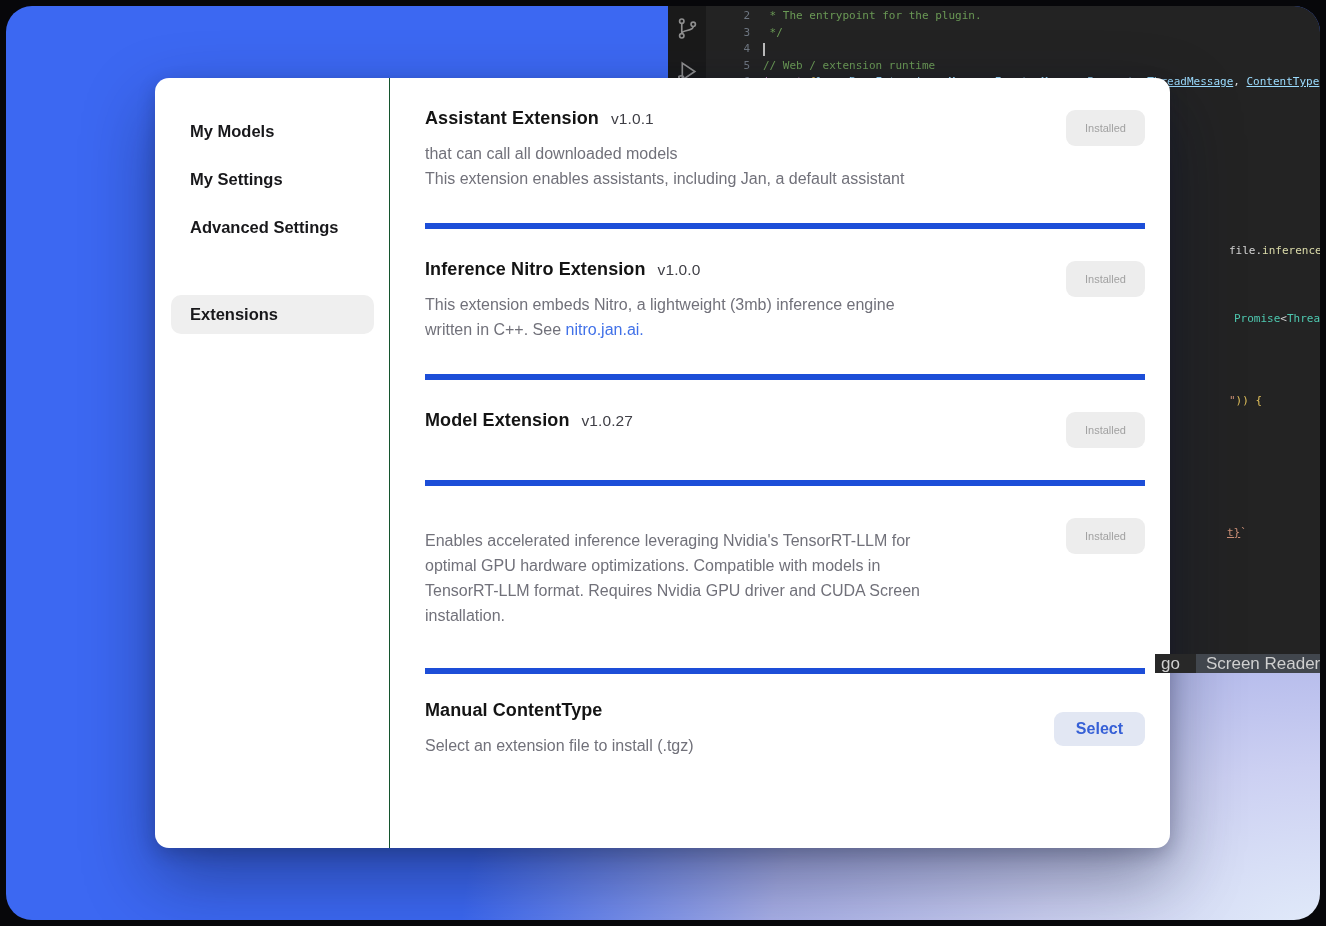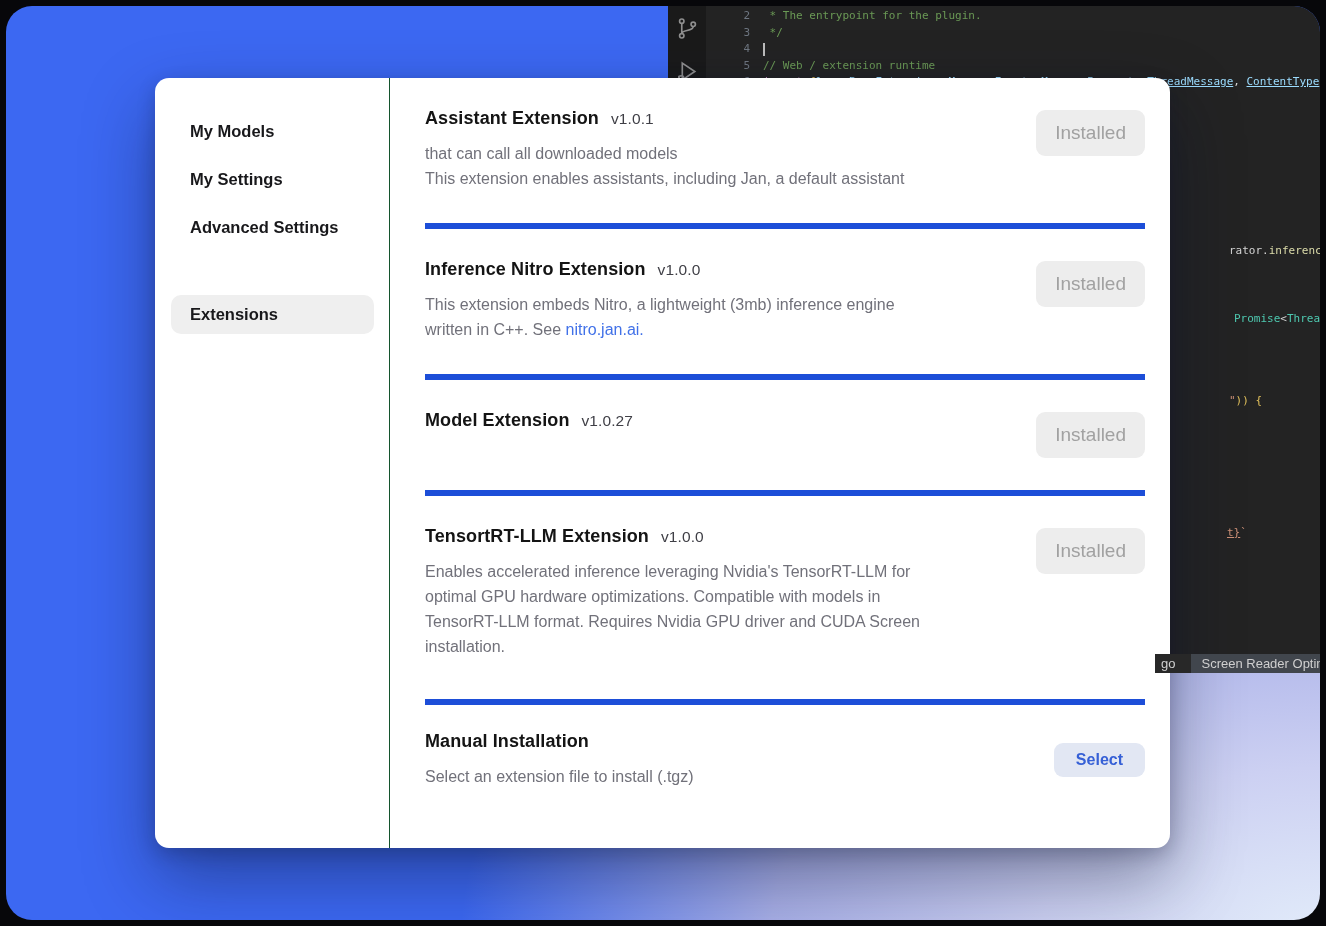--- a/index.html
+++ b/index.html
@@ -28,21 +28,21 @@
   .tok-fn{color:#dcdcaa;}
   .tok-type{color:#4ec9b0;margin-top:32px;}
   .tok-str{color:#ce9178;}
   .tok-str-u{color:#ce9178;text-decoration:underline;}
   .cursor{display:inline-block;width:1.5px;height:13px;background:#bdbdbd;margin-top:2px;}
   .frag{position:absolute;font-family:"DejaVu Sans Mono","Liberation Mono",monospace;font-size:11px;
         white-space:pre;line-height:14px;}
 
   
   .statusbar{position:absolute;left:1149px;right:0;top:648px;height:19px;background:#282828;
-             display:flex;align-items:center;z-index:6;font-size:13px;color:#cfcfcf;
+             display:flex;align-items:center;z-index:6;font-size:17px;color:#cfcfcf;
              overflow:hidden;white-space:nowrap;}
   .statusbar .plain-item{padding-left:6px;}
   .statusbar .seg{margin-left:16px;background:#41464d;height:19px;line-height:19px;padding:0 10px;}
 
   
   .modal{position:absolute;left:149px;top:72px;width:1015px;height:770px;background:#ffffff;
          border-radius:14px;z-index:3;display:flex;overflow:hidden;
          box-shadow:0 30px 70px rgba(12,18,48,.42), 0 6px 18px rgba(12,18,48,.22);}
   .sidebar{width:235px;flex-shrink:0;border-right:1px solid #14532d;padding:34px 15px 0 16px;box-sizing:border-box;}
   .side-item{font-size:16.5px;font-weight:600;color:#18181b;padding:10px 0 10px 19px;
@@ -52,21 +52,21 @@
   .ext-row{display:flex;align-items:flex-start;padding:30px 0 32px;border-bottom:6px solid #1d4ed8;}
   .ext-row.last{border-bottom:none;align-items:center;padding:26px 0 24px;}
   .ext-row.pad-lg{padding-bottom:40px;}
   .ext-main{flex:1;min-width:0;}
   .ext-title{font-size:18px;font-weight:700;color:#141414;letter-spacing:.1px;}
   .ext-version{font-size:15.5px;font-weight:400;color:#3f3f46;margin-left:12px;}
   .ext-desc{margin-top:12px;font-size:16px;line-height:25px;color:#71717a;}
   .ext-desc a{color:#4171e8;text-decoration:none;}
   .btn{flex-shrink:0;margin-left:20px;border:none;border-radius:9px;cursor:default;
        font-family:inherit;}
-  .btn-installed{background:#ededed;color:#a1a1a1;font-weight:500;font-size:19px;padding:12px 19px;margin-top:2px;}
+  .btn-installed{background:#ededed;color:#a1a1a1;font-weight:500;font-size:11px;padding:12px 19px;margin-top:2px;}
   .btn-select{background:#e2e7f3;color:#3660d6;font-weight:700;font-size:16px;padding:8px 22px;cursor:pointer;}
 </style>
 </head>
 <body>
 
 <div class="canvas">
   <div class="scene">
 
     <div class="editor">
       <div class="activity-bar">
@@ -94,21 +94,21 @@
         </div>
         <div class="code-line">
           <span class="gutter">5</span><span class="tok-comment">// Web / extension runtime</span>
         </div>
         <div class="code-line">
           <span class="gutter">6</span><span class="tok-kw">import </span><span class="tok-punc">{</span><span class="tok-id">log</span><span class="tok-plain">, </span><span class="tok-id">BaseExtension</span><span class="tok-plain">, </span><span class="tok-id">MessageEvent</span><span class="tok-plain">, </span><span class="tok-id">MessageRequest</span><span class="tok-plain">, </span><span class="tok-id">ThreadMessage</span><span class="tok-plain">, </span><span class="tok-id">ContentType</span>
         </div>
       </div>
 
       <div class="frag" style="top:224px;left:508px;">
-        <span class="tok-plain">rator.</span><span class="tok-fn">inference</span>
+        <span class="tok-plain">file.</span><span class="tok-fn">inference</span>
       </div>
       <div class="frag" style="top:292px;left:513px;">
         <span class="tok-type">Promise</span><span class="tok-plain">&lt;</span><span class="tok-type">ThreadMessage</span>
       </div>
       <div class="frag" style="top:374px;left:508px;">
         <span class="tok-str">"</span><span class="tok-punc">)) {</span>
       </div>
       <div class="frag" style="top:506px;left:506px;">
         <span class="tok-str-u">t}</span><span class="tok-str">`</span>
       </div>
@@ -154,36 +154,33 @@
           <div class="ext-main">
             <div class="ext-title">
               <span>Model Extension</span><span class="ext-version">v1.0.27</span>
             </div>
           </div>
           <button class="btn btn-installed">Installed</button>
         </div>
 
         <div class="ext-row pad-lg">
           <div class="ext-main">
-            <div class="ext-title">
-              <span>TensortRT-LLM Extension</span><span class="ext-version">v1.0.0</span>
-            </div>
             <div class="ext-desc">
               <div>Enables accelerated inference leveraging Nvidia's TensorRT-LLM for</div>
               <div>optimal GPU hardware optimizations. Compatible with models in</div>
               <div>TensorRT-LLM format. Requires Nvidia GPU driver and CUDA Screen</div>
               <div>installation.</div>
             </div>
           </div>
           <button class="btn btn-installed">Installed</button>
         </div>
 
         <div class="ext-row last">
           <div class="ext-main">
-            <div class="ext-title">Manual Installation</div>
+            <div class="ext-title">Manual ContentType</div>
             <div class="ext-desc">
               <div>Select an extension file to install (.tgz)</div>
             </div>
           </div>
           <button class="btn btn-select">Select</button>
         </div>
 
       </div>
     </div>
 

